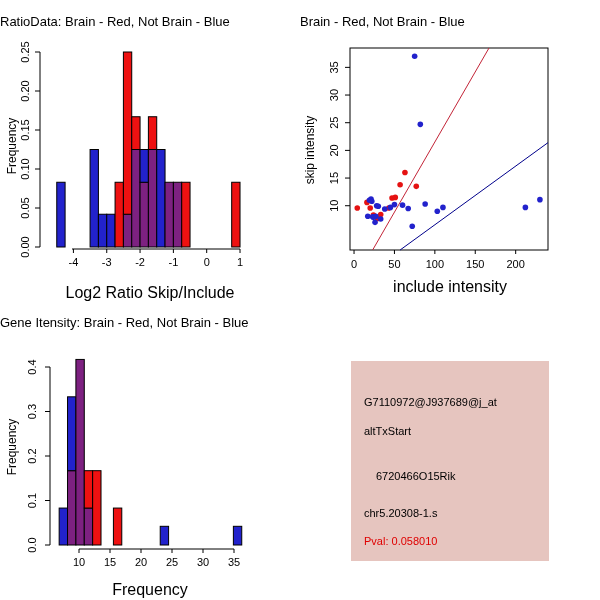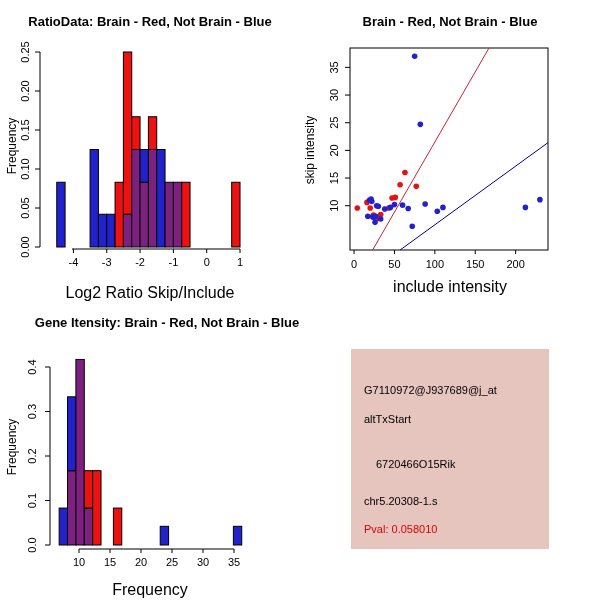--- a/index.html
+++ b/index.html
@@ -1,20 +1,20 @@
 <!DOCTYPE html>
 <html><head>
 <meta charset="utf-8">
 <style>
   html,body{margin:0;padding:0;background:#fff;}
   .canvas{position:relative;width:600px;height:600px;background:#ffffff;overflow:hidden;
           font-family:"Liberation Sans",sans-serif;}
   svg{position:absolute;left:0;top:0;}
   .lbl{position:absolute;color:#000;}
-  .title{font-size:13px;font-weight:bold;text-align:center;width:300px;}
+  .title{font-size:13px;font-weight:normal;text-align:left;width:300px;}
   .xlab{font-size:16px;text-align:center;width:300px;}
   .vlab{font-size:12px;text-align:center;width:120px;transform:rotate(-90deg);}
   .infobox{position:absolute;left:351px;top:349px;width:198px;height:200px;}
   .infoline{position:absolute;left:13px;font-size:11px;color:#000;white-space:nowrap;}
 </style>
 </head>
 <body>
 
 <div class="canvas">
   <svg id="chart-svg" width="600" height="600">
@@ -154,30 +154,30 @@
       <rect x="84.27" y="508.065" width="8.370000000000005" height="36.935" fill="#7D2181" stroke="#000000" stroke-width="1"></rect>
       <rect x="84.27" y="470.685" width="8.370000000000005" height="37.379999999999995" fill="#EE1111" stroke="#000000" stroke-width="1"></rect>
       <rect x="92.64" y="470.685" width="8.36999999999999" height="74.315" fill="#EE1111" stroke="#000000" stroke-width="1"></rect>
       <rect x="113.41" y="508.065" width="8.370000000000019" height="36.935" fill="#EE1111" stroke="#000000" stroke-width="1"></rect>
       <rect x="160.22000000000003" y="526.31" width="8.370000000000005" height="18.690000000000055" fill="#2222CC" stroke="#000000" stroke-width="1"></rect>
       <rect x="233.38" y="526.31" width="8.370000000000005" height="18.690000000000055" fill="#2222CC" stroke="#000000" stroke-width="1"></rect>
     </svg>
 
   <div class="lbl title" style="left:0;top:14px;">RatioData: Brain - Red, Not Brain - Blue</div>
   <div class="lbl title" style="left:300px;top:14px;">Brain - Red, Not Brain - Blue</div>
-  <div class="lbl title" style="left:0;top:315px;margin-left:17px;">Gene Itensity: Brain - Red, Not Brain - Blue</div>
+  <div class="lbl title" style="left:0;top:315px;">Gene Itensity: Brain - Red, Not Brain - Blue</div>
 
   <div class="lbl xlab" style="left:0;top:284px;">Log2 Ratio Skip/Include</div>
   <div class="lbl xlab" style="left:300px;top:278px;">include intensity</div>
   <div class="lbl xlab" style="left:0;top:581px;">Frequency</div>
 
   <div class="lbl vlab" style="left:-48px;top:139px;">Frequency</div>
   <div class="lbl vlab" style="left:250px;top:143px;">skip intensity</div>
   <div class="lbl vlab" style="left:-48px;top:440px;">Frequency</div>
 
-  <div class="infobox" id="infobox" style="background: rgb(230, 197, 191);">
+  <div class="infobox" id="infobox" style="background: rgb(230, 197, 191); margin-top: 12px;">
     <div class="infoline" style="top:35px;">G7110972@J937689@j_at</div>
     <div class="infoline" style="top:64px;">altTxStart</div>
     <div class="infoline" style="top:109px;padding-left:12px;">6720466O15Rik</div>
     <div class="infoline" style="top:146px;">chr5.20308-1.s</div>
     <div class="infoline" id="pval-line" style="top: 174px; color: rgb(223, 0, 0);">Pval: 0.058010</div>
   </div>
 </div>
 
 </body></html>

